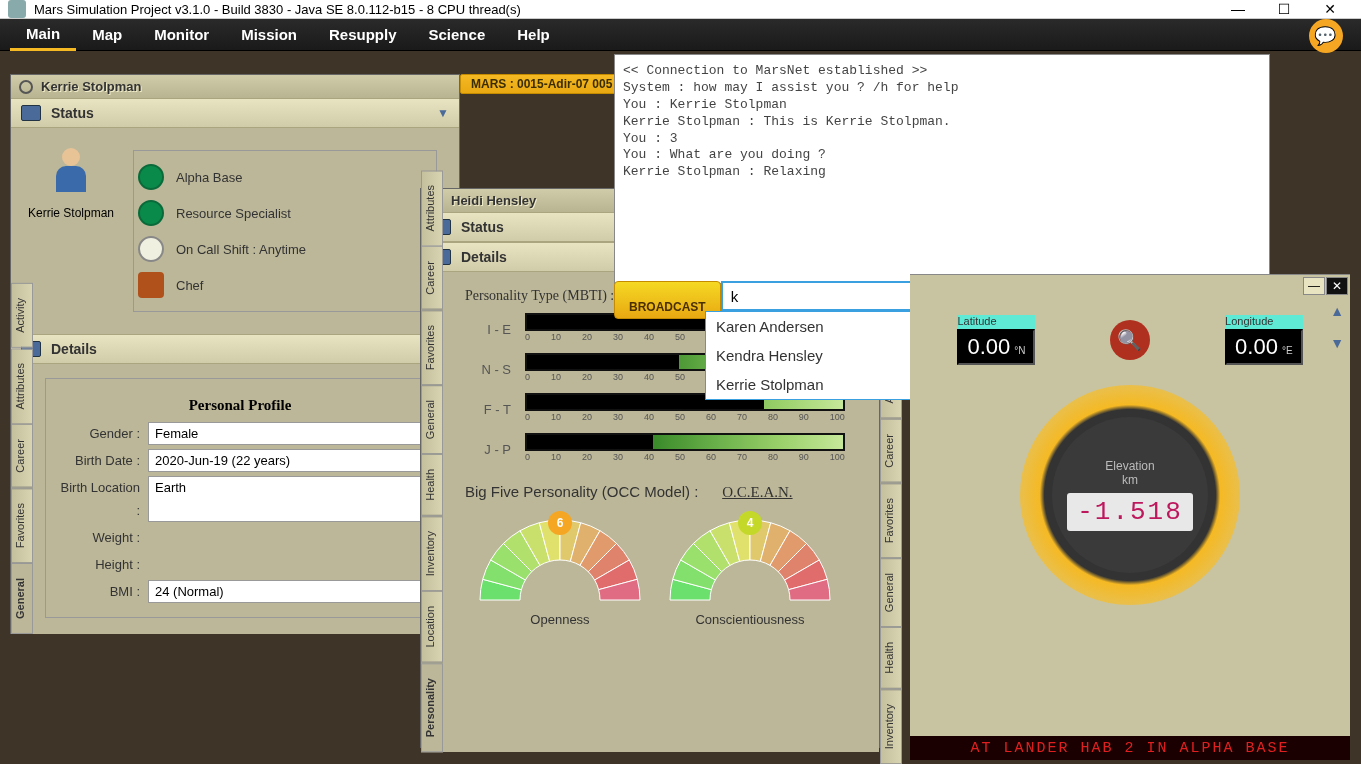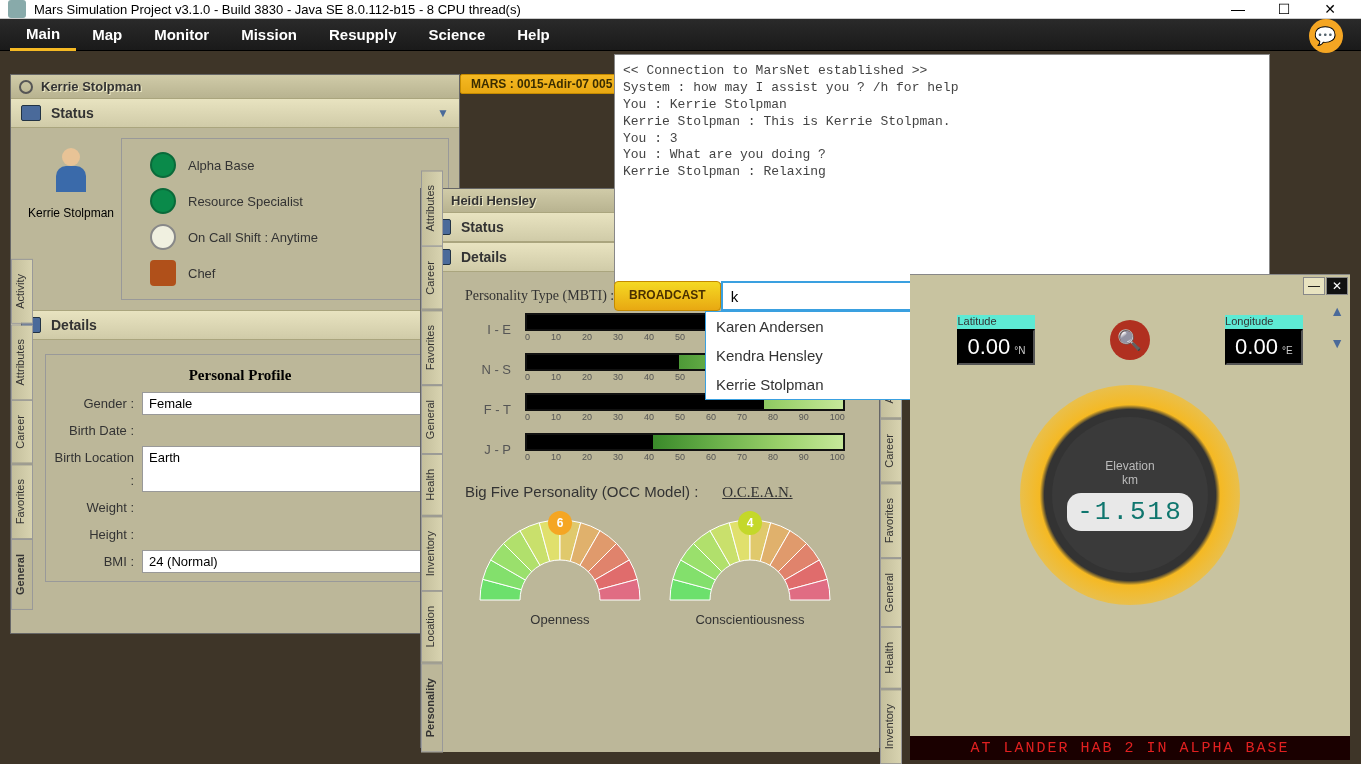--- a/index.html
+++ b/index.html
@@ -33,33 +33,33 @@
 .p-section-label { font-weight:bold; font-size:14px; color:#333; flex:1; }
 .p-collapse { color:#4a6a9a; font-size:12px; }
 
 .status-body { background:#bcb799; padding:10px; display:flex; min-height:170px; }
 .avatar-col { width:100px; text-align:center; }
 .avatar { width:38px; height:48px; margin:10px auto; position:relative; }
 .avatar .head{width:18px;height:18px;background:#e8c396;border-radius:50%;margin:0 auto;}
 .avatar .body{width:30px;height:26px;background:#3a6aaa;border-radius:10px 10px 0 0;margin:0 auto;}
 .avatar-name { font-size:12px; }
 .status-rows { flex:1; background:#bcb799; }
-.status-box { padding:8px 28px; border:1px solid #999; margin:0; }
+.status-box { padding:8px 4px; border:1px solid #999; margin:12px; }
 .status-row { display:flex; align-items:center; padding:5px 0; font-size:13px; color:#333; }
 .status-icon { width:26px; height:26px; border-radius:50%; margin-right:12px; border:2px solid #0a6a3a; }
 .g1{background:#0a8a4a;} .g2{background:#0a8a4a;} .oc{background:#f0f0e0;border:2px solid #888;} .br{background:#b0501a;border-radius:4px;border:none;}
 
 
 .details-body { background:#bcb799; padding:4px; }
 .tabs-vert { position:absolute; left:0; bottom:0; width:22px; display:flex; flex-direction:column-reverse; background:#aaa57e; }
 .tabs-vert.right { position:absolute; left:880px; top:298px; width:22px; height:466px; }
 .vtab { writing-mode:vertical-rl; transform:rotate(180deg); padding:14px 2px; font-size:11px; background:linear-gradient(90deg,#d8d3b0,#c4bf9c); border:1px solid #999; cursor:pointer; color:#333; text-align:center; }
 .vtab.active { background:#bcb799; font-weight:bold; }
 
-.profile-card { margin:10px 20px 10px 30px; background:#bcb799; border:1px solid #999; padding:6px; }
+.profile-card { margin:10px 20px 10px 30px; background:#bcb799; border:1px solid #999; padding:12px; }
 .profile-title { text-align:center; font-weight:bold; font-size:15px; padding:6px; font-family:'Times New Roman',serif; }
 .prow { display:flex; padding:2px 0; font-size:13px; }
 .plabel { width:90px; text-align:right; padding-right:8px; color:#333; line-height:23px; }
 .pvalue { flex:1; background:#fff; border:1px solid #999; padding:3px 6px; }
 
 
 .mbti-area { padding:10px 30px 10px 40px; font-size:14px; color:#333; }
 .mbti-title { display:inline; font-family:'Times New Roman',serif; }
 .mbti-badge { display:inline-block; background:#9a9060; color:#fff; padding:2px 10px; margin-left:14px; border-radius:3px; font-size:13px; font-weight:bold; }
 .mbti-row { display:flex; align-items:center; margin:8px 0; }
@@ -75,21 +75,21 @@
 .gauge svg{width:170px;height:90px;}
 .gauge .score{position:absolute;top:-4px;left:50%;transform:translateX(-50%);width:24px;height:24px;border-radius:50%;color:#fff;font-size:12px;font-weight:bold;display:flex;align-items:center;justify-content:center;}
 .gauge .glabel{font-size:13px;margin-top:4px;}
 
 
 .chatpane { position:absolute; left:614px; top:54px; width:656px; height:230px; background:#fff; border:1px solid #888; }
 .chat-log { padding:8px; font-family:'Courier New',monospace; font-size:13px; color:#444; line-height:1.3; white-space:pre; overflow:hidden; height:226px; }
 
 
 .brow { position:absolute; left:614px; top:281px; width:656px; height:30px; display:flex; }
-.bcast { background:linear-gradient(#f5d923,#e8a812); color:#4a3000; font-weight:bold; font-size:12px; padding:6px 14px; border:1px solid #c48a00; border-radius:4px; }
+.bcast { background:linear-gradient(#f5d923,#e8a812); color:#4a3000; font-weight:bold; font-size:12px; padding:18px 14px; border:1px solid #c48a00; border-radius:4px; }
 .binput { flex:1; border:2px solid #3aa0e0; padding:4px 8px; font-size:15px; background:#fff; }
 
 
 .autolist { position:absolute; left:705px; top:311px; width:565px; background:#fff; border:1px solid #3aa0e0; }
 .autolist .item { padding:6px 10px; font-size:15px; color:#333; cursor:pointer; }
 .autolist .scroll { position:absolute; right:0; top:0; width:16px; height:100%; background:#f0f0f0; border-left:1px solid #ccc;}
 
 
 .navwin { position:absolute; left:910px; top:274px; width:440px; height:486px; background:#c8c3a0; border-top:1px solid #888; }
 .navwin .winbtns { position:absolute; right:2px; top:2px; display:flex; }
@@ -97,21 +97,21 @@
 .nav-arrows{position:absolute;right:6px;top:28px;display:flex;flex-direction:column;gap:16px;}
 .nav-arrows .ar{color:#4a6a9a;font-size:14px;cursor:pointer;}
 .coords{display:flex;justify-content:space-around;padding:40px 10px 10px 10px;align-items:center;}
 .coord-box{background:#5eead4;}
 .coord-label{font-size:11px;color:#333;margin-bottom:2px;}
 .coord-lcd{background:#000;color:#fff;font-family:'Courier New',monospace;font-size:22px;padding:3px 8px;border:2px inset #555;display:flex;align-items:baseline;}
 .coord-unit{font-size:10px;margin-left:4px;color:#ccc;}
 .globe-btn{width:40px;height:40px;background:#b03020;border-radius:50%;display:flex;align-items:center;justify-content:center;color:#fff;font-size:20px;cursor:pointer;}
 .elev-dial{margin:10px auto;width:220px;height:220px;border-radius:50%;background:radial-gradient(circle,#333 55%,#f5b923 58%,#e8c050 72%,#c8a030 78%,#c8c3a0 82%);position:relative;}
 .elev-inner{position:absolute;top:32px;left:32px;width:156px;height:156px;border-radius:50%;background:#3a3a3a;display:flex;flex-direction:column;align-items:center;justify-content:center;color:#bbb;font-size:12px;}
-.elev-lcd{background:#e8e8e8;color:#0f766e;font-family:'Courier New',monospace;font-size:26px;padding:4px 10px;border-radius:14px;margin-top:6px;letter-spacing:2px;}
+.elev-lcd{background:#e8e8e8;color:#be185d;font-family:'Courier New',monospace;font-size:26px;padding:4px 10px;border-radius:3px;margin-top:6px;letter-spacing:2px;}
 .ticker{position:absolute;bottom:0;left:0;right:0;height:24px;background:#1a0000;color:#e02020;font-family:'Courier New',monospace;font-size:15px;display:flex;align-items:center;justify-content:center;letter-spacing:2px;overflow:hidden;}
 </style>
 </head>
 <body>
 
 <div class="titlebar">
   <div class="icon"></div>
   <div class="title">Mars Simulation Project v3.1.0 - Build 3830 - Java SE 8.0.112-b15 - 8 CPU thread(s)</div>
   <div class="winbtn">—</div>
   <div class="winbtn">☐</div>
@@ -174,20 +174,21 @@
   </div>
   <div class="details-body" style="position:relative;height:270px;">
     <div class="profile-card">
       <div class="profile-title">Personal Profile</div>
       <div class="prow">
           <div class="plabel">Gender :</div>
           <div class="pvalue">Female</div>
         </div>
       <div class="prow">
           <div class="plabel">Birth Date :</div>
+          <div class="pvalue">2020-Jun-19 (22 years)</div>
         </div>
       <div class="prow">
           <div class="plabel">Birth Location :</div>
           <div class="pvalue">Earth</div>
         </div>
       <div class="prow">
           <div class="plabel">Weight :</div>
         </div>
       <div class="prow">
           <div class="plabel">Height :</div>

